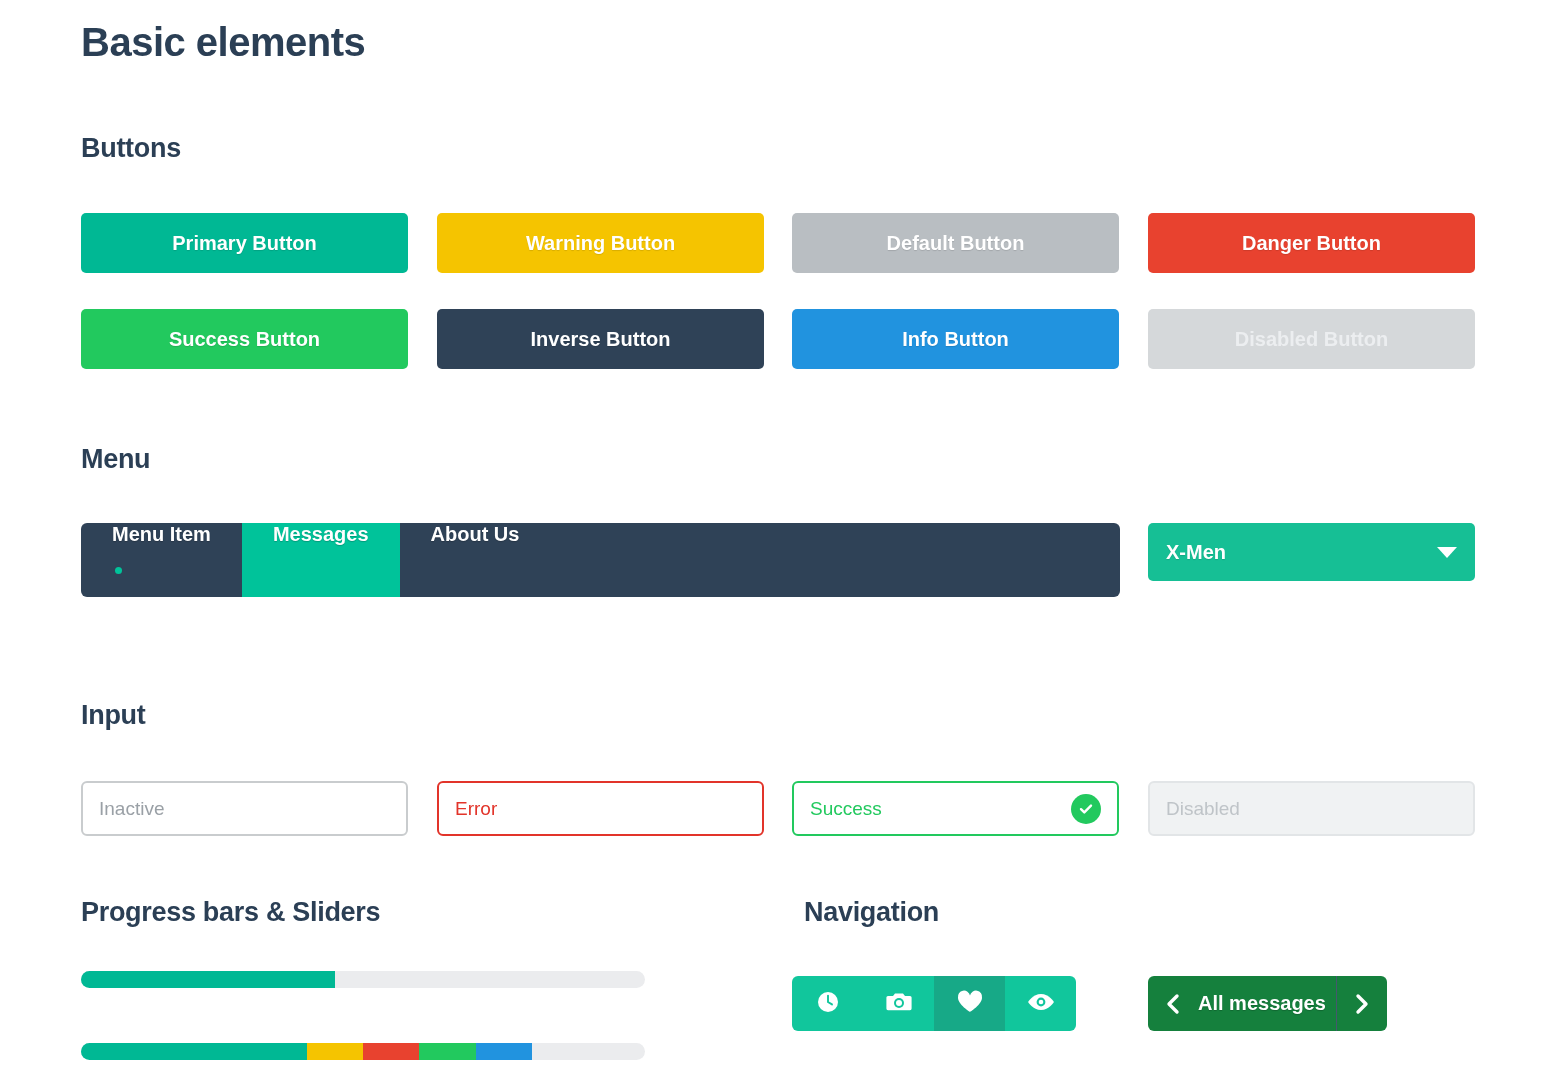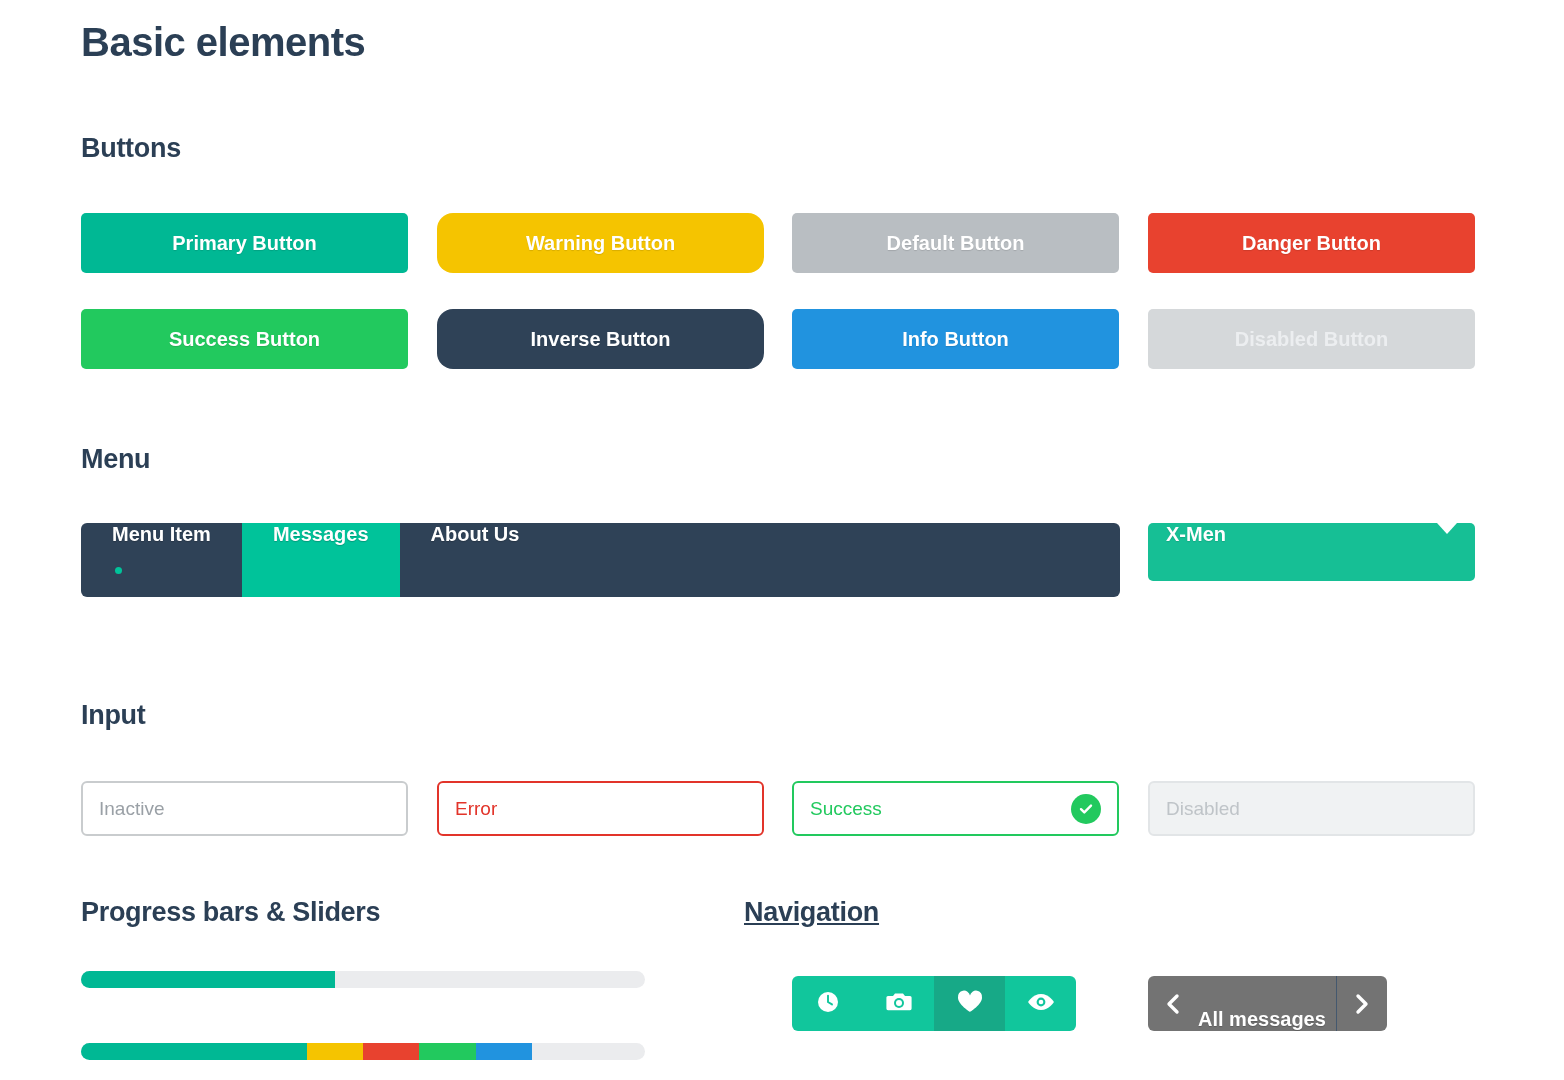--- a/index.html
+++ b/index.html
@@ -19,36 +19,36 @@
   }
   .section-title {
     position: absolute;
     font-size: 27px; font-weight: bold; color: #2b3f55;
     letter-spacing: -0.3px;
   }
   #t-buttons   { left: 81px; top: 133px; }
   #t-menu      { left: 81px; top: 444px; }
   #t-input     { left: 81px; top: 700px; }
   #t-progress  { left: 81px; top: 897px; }
-  #t-nav       { left: 744px; top: 897px; text-decoration: underline; }
+  #t-nav       { left: 804px; top: 897px; }
 
   
   .btn {
     position: absolute;
     height: 60px; width: 327px;
     border: none; border-radius: 5px;
     font-family: "Liberation Sans", sans-serif;
     font-size: 20px; font-weight: bold;
     color: #ffffff;
     cursor: pointer;
     display: flex; align-items: center; justify-content: center;
     text-shadow: 0 1px 1px rgba(0,0,0,.12);
   }
   .col1 { left: 81px; }
-  .col2 { left: 437px; border-radius: 16px; }
+  .col2 { left: 437px; }
   .col3 { left: 792px; }
   .col4 { left: 1148px; }
   .row1 { top: 213px; }
   .row2 { top: 309px; }
   #b-primary  { background: #00b894; }
   #b-warning  { background: #f5c400; }
   #b-default  { background: #b9bec2; }
   #b-danger   { background: #e8422f; }
   #b-success  { background: #22c95e; }
   #b-inverse  { background: #2f4257; }
@@ -74,21 +74,21 @@
   .menu-dot {
     width: 7px; height: 7px; border-radius: 50%;
     background: #00c39a;
     margin-left: 3px; align-self: flex-start; margin-top: 21px;
   }
 
   .dropdown {
     position: absolute; left: 1148px; top: 523px;
     width: 327px; height: 58px;
     background: #16bf95; border-radius: 5px;
-    display: flex; 
+    display: flex; align-items: center;
     padding: 0 18px;
     cursor: pointer;
     gap: 48px;
   }
   .dropdown-label {
     font-size: 20px; font-weight: bold; color: #ffffff;
     flex: 1; text-shadow: 0 1px 1px rgba(0,0,0,.12);
   }
   .caret {
     width: 0; height: 0;
@@ -138,22 +138,22 @@
   }
   .icon-cell {
     width: 71px; height: 55px;
     display: flex; align-items: center; justify-content: center;
     cursor: pointer;
   }
   .icon-cell.active { background: #17a987; }
 
   .pager {
     position: absolute; left: 1148px; top: 976px;
-    height: 55px; background: #737373;
-    border-radius: 6px; display: flex; align-items: flex-end;
+    height: 55px; background: #15803d;
+    border-radius: 6px; display: flex; align-items: center;
     overflow: hidden;
   }
   .pager-arrow {
     width: 50px; height: 55px;
     display: flex; align-items: center; justify-content: center;
     color: #ffffff; font-size: 24px; font-weight: bold;
     cursor: pointer;
   }
   .pager-label {
     font-size: 20px; font-weight: bold; color: #ffffff;

